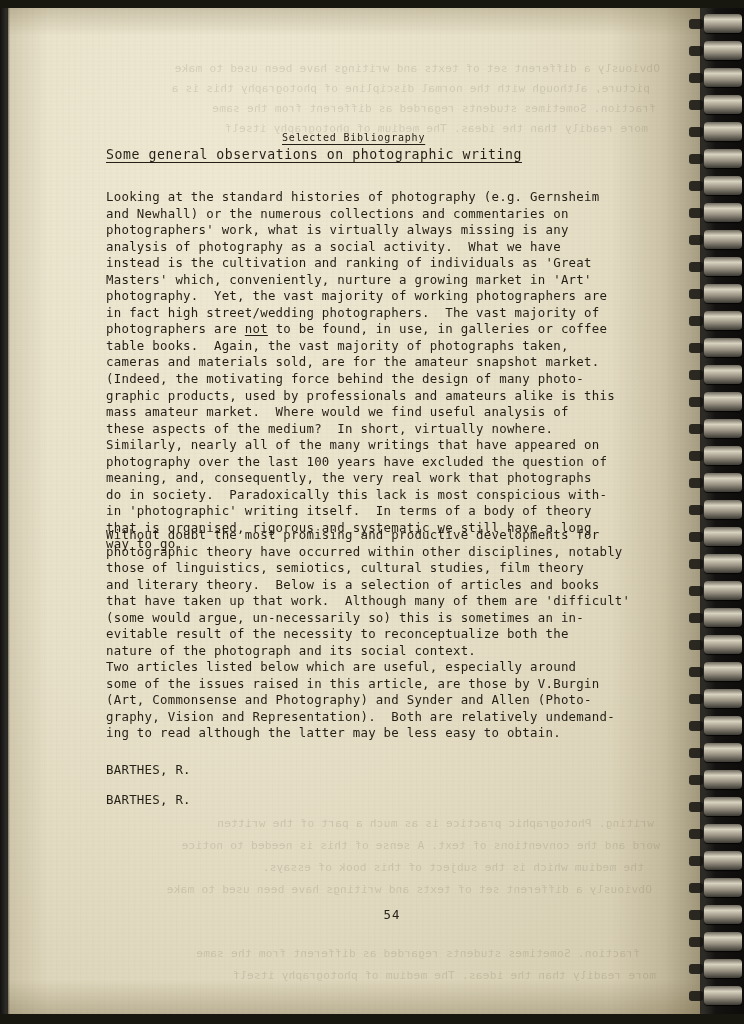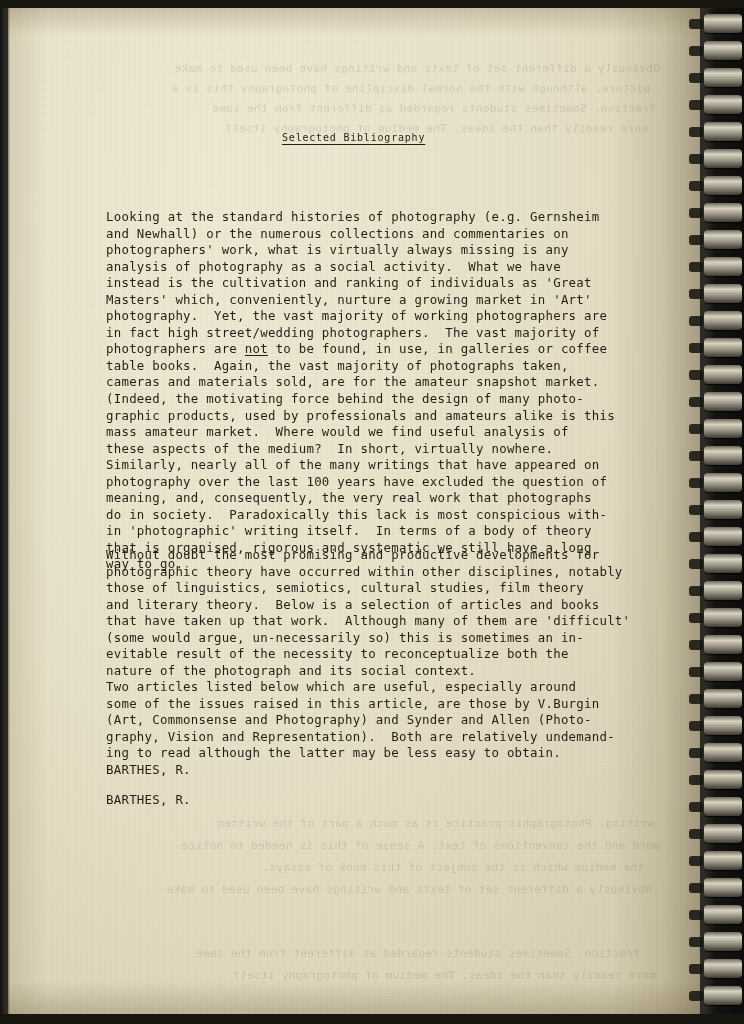--- a/index.html
+++ b/index.html
@@ -117,21 +117,20 @@
     white-space: pre;
   }
   .para {
     position: absolute;
     left: 4px;
     width: 580px;
     font-size: 12.4px;
     line-height: 16.55px;
     letter-spacing: 0.25px;
     white-space: pre;
-    margin-top: 20px;
   }
   #para-1 { top: 183px; }
   #para-2 { top: 521px; }
   #para-3 { top: 653px; }
   .u { text-decoration: underline; text-underline-offset: 2px; }
   .biblio {
     position: absolute;
     left: 4px;
     top: 756px;
     width: 580px;
@@ -245,20 +244,21 @@
     </div>
 
     <div class="sheet-shade-right"></div>
     <div class="sheet-shade-left"></div>
     <div class="sheet-shade-top"></div>
     <div class="sheet-shade-bottom"></div>
 
     <div class="content">
 
       <div class="doc-title">Selected Bibliography</div>
+      <div class="doc-subtitle">Some general observations on photographic writing</div>
 
       <div class="para" id="para-1"><span>Looking at the standard histories of photography (e.g. Gernsheim
 and Newhall) or the numerous collections and commentaries on
 photographers' work, what is virtually always missing is any
 analysis of photography as a social activity.  What we have
 instead is the cultivation and ranking of individuals as 'Great
 Masters' which, conveniently, nurture a growing market in 'Art'
 photography.  Yet, the vast majority of working photographers are
 in fact high street/wedding photographers.  The vast majority of
 photographers are </span><span class="u">not</span><span> to be found, in use, in galleries or coffee
@@ -293,20 +293,21 @@
 
       <div class="biblio">
         <div class="biblio-entry">
           <div class="biblio-author">BARTHES, R.</div>
         </div>
         <div class="biblio-entry">
           <div class="biblio-author">BARTHES, R.</div>
         </div>
       </div>
 
+      <div class="page-number">54</div>
 
     </div>
   </div>
 
   <div class="edge-dark-left"></div>
   <div class="edge-dark-top"></div>
   <div class="edge-dark-bottom"></div>
 
   <div id="coils">
       <div class="coil" style="top:14px"></div>

